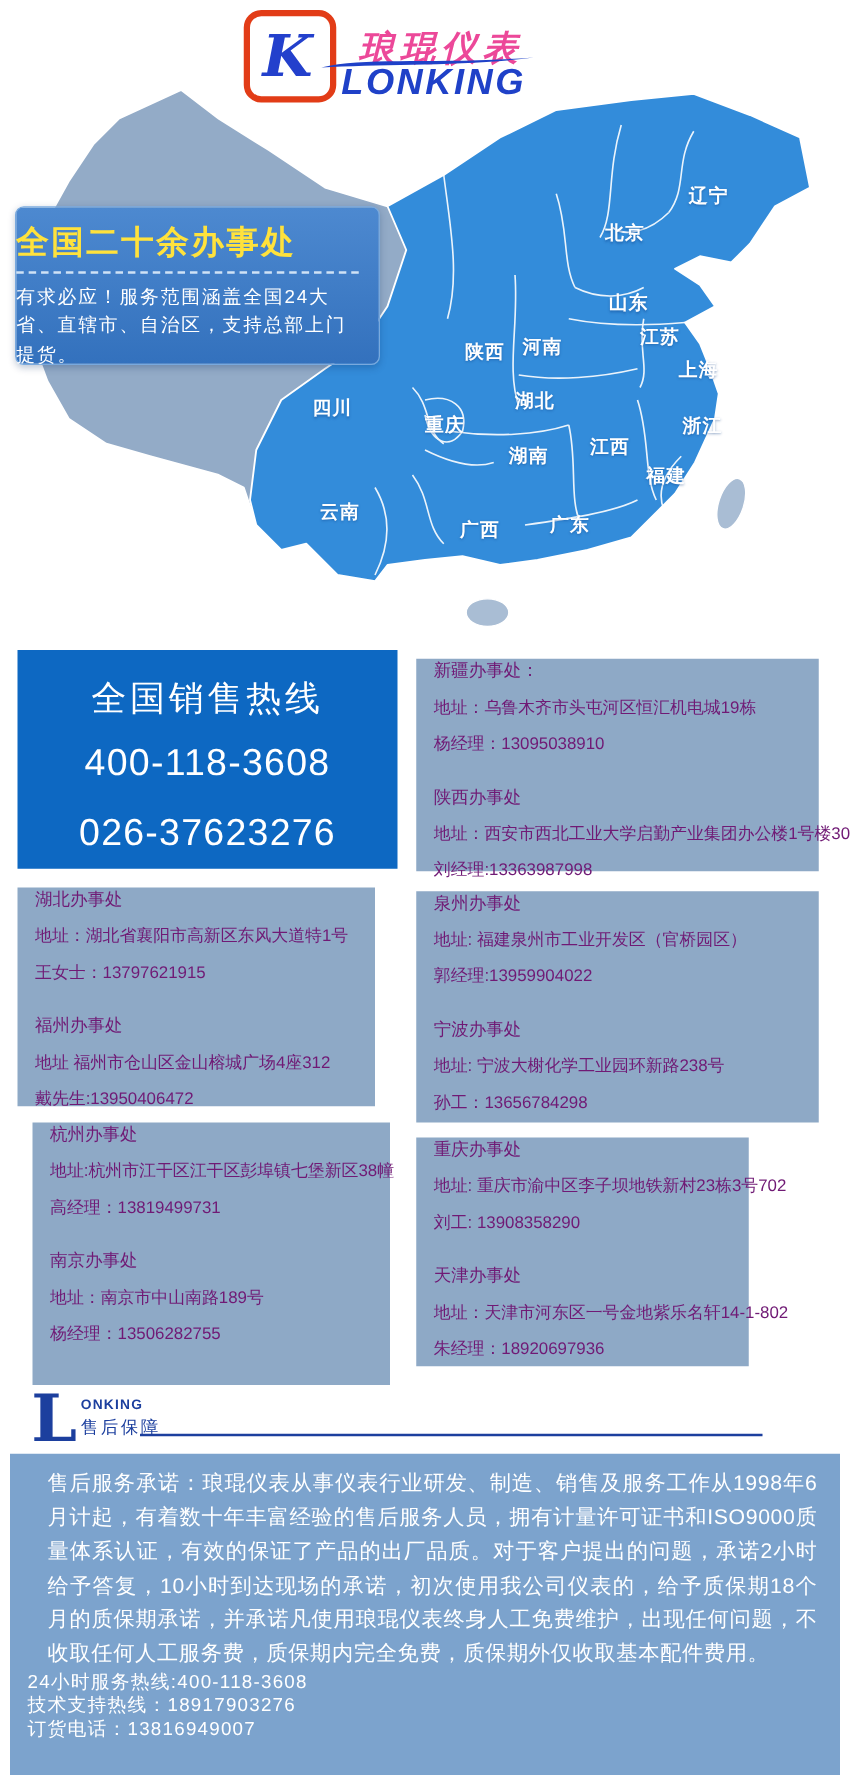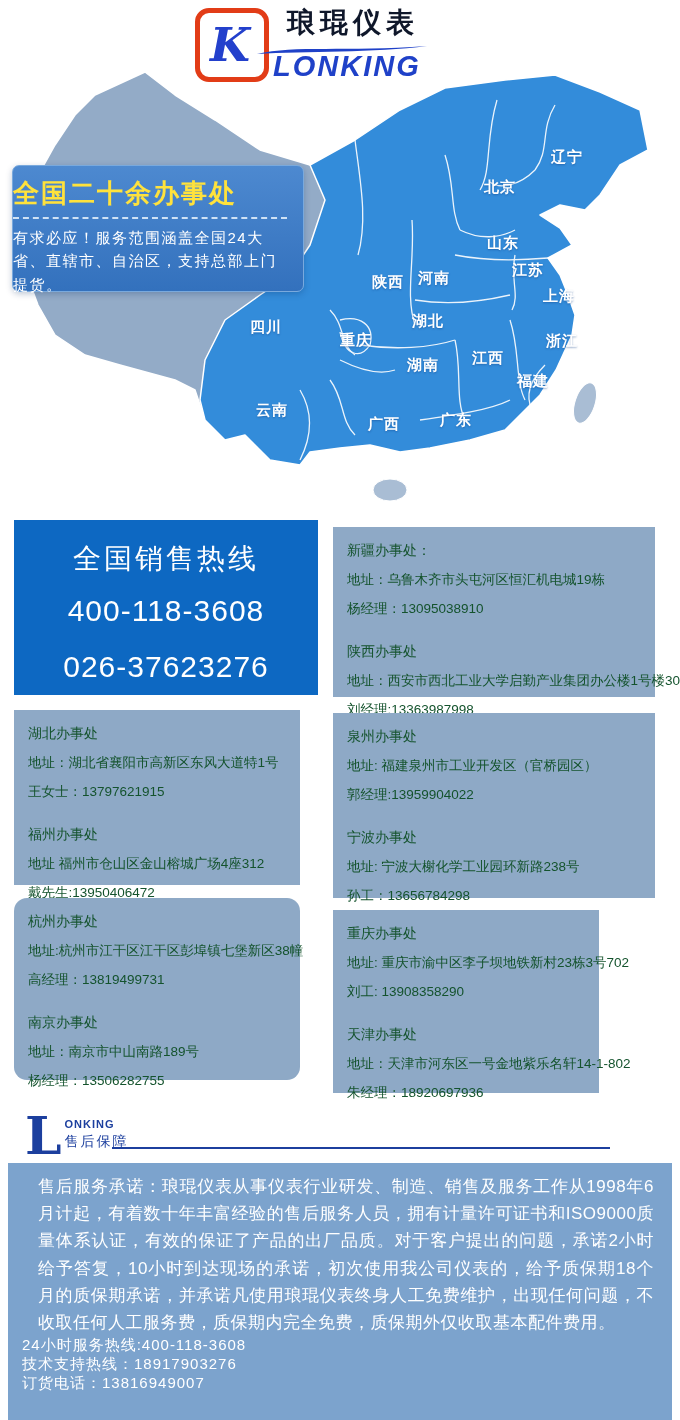--- a/index.html
+++ b/index.html
@@ -5,41 +5,41 @@
   html,body{margin:0;padding:0;}
   body{
     width:680px;height:1420px;position:relative;overflow:hidden;
     background:#ffffff;
     font-family:"Liberation Sans","DejaVu Sans",sans-serif;
   }
   
   .logo{position:absolute;left:195px;top:4px;width:240px;height:78px;}
   .logo-mark{position:absolute;left:0;top:4px;width:64px;height:64px;border:5px solid #e23c17;border-radius:14px;background:#fff;display:flex;align-items:center;justify-content:center;}
   .logo-k{font-family:"DejaVu Serif","Liberation Serif",serif;font-style:italic;font-weight:bold;font-size:46px;color:#2340cc;line-height:1;transform:translateX(-2px);}
-  .logo-cn{position:absolute;left:92px;top:0;font-size:28px;font-weight:bold;color:#0f172a;letter-spacing:5px;white-space:nowrap;}
+  .logo-cn{position:absolute;left:92px;top:16px;font-size:28px;font-weight:bold;color:#ec4899;letter-spacing:5px;font-style:italic;white-space:nowrap;}
   .logo-swoosh{position:absolute;left:60px;top:40px;width:175px;height:12px;}
   .logo-en{position:absolute;left:78px;top:46px;font-size:29px;font-weight:bold;font-style:italic;color:#1f41c8;letter-spacing:2px;}
   
   .map{position:absolute;left:0;top:70px;width:680px;height:445px;}
   .map svg{position:absolute;left:0;top:0;}
   .prov{position:absolute;transform:translate(-50%,-50%);color:#ffffff;font-weight:bold;font-size:15px;letter-spacing:1px;text-shadow:0 1px 2px rgba(10,60,130,.45);white-space:nowrap;}
   
   .banner{position:absolute;left:12px;top:165px;width:292px;height:127px;background:linear-gradient(#4d89d0,#3371bd);border:1px solid #79a9dd;border-radius:7px;box-sizing:border-box;padding:10px 16px 0 0;box-shadow:0 2px 6px rgba(0,40,90,.25);}
   .banner-title{color:#ffe23c;font-size:26px;font-weight:bold;letter-spacing:2px;white-space:nowrap;}
   .banner-divider{border-top:2px dashed #cfe2f5;margin:6px 0 7px 0;}
   .banner-body{color:#ffffff;font-size:15px;line-height:1.55;letter-spacing:1.5px;}
   
   .hotline{position:absolute;left:14px;top:520px;width:304px;height:175px;background:#0d68c2;color:#fff;display:flex;flex-direction:column;align-items:center;box-sizing:border-box;padding-top:20px;}
   .hotline-title{font-size:28px;letter-spacing:3px;}
   .hotline-phone1{font-size:30px;letter-spacing:1px;margin-top:16px;}
   .hotline-phone2{font-size:30px;letter-spacing:1px;margin-top:22px;}
   
-  .office-box{position:absolute;background:#8ea9c6;color:#14532d;box-sizing:border-box;padding:15px 14px;font-size:13.5px;}
+  .office-box{position:absolute;background:#8ea9c6;color:#701a75;box-sizing:border-box;padding:1px 14px;font-size:13.5px;}
   #box-l1{left:14px;top:710px;width:286px;height:175px;}
-  #box-l2{left:14px;top:898px;width:286px;height:182px;border-radius:13px;}
+  #box-l2{left:26px;top:898px;width:286px;height:210px;}
   #box-r1{left:333px;top:527px;width:322px;height:170px;}
   #box-r2{left:333px;top:713px;width:322px;height:185px;}
   #box-r3{left:333px;top:910px;width:266px;height:183px;}
   .office + .office{margin-top:25px;}
   .office-title{font-size:14px;}
   .office-line{margin-top:11px;white-space:nowrap;}
   
   .footer-logo{position:absolute;left:25px;top:1110px;height:48px;}
   .footer-l{font-family:"DejaVu Serif","Liberation Serif",serif;font-size:52px;font-weight:bold;color:#1c3f9e;line-height:1;float:left;}
   .footer-logo-right{float:left;margin-left:3px;margin-top:8px;color:#1c3f9e;}

